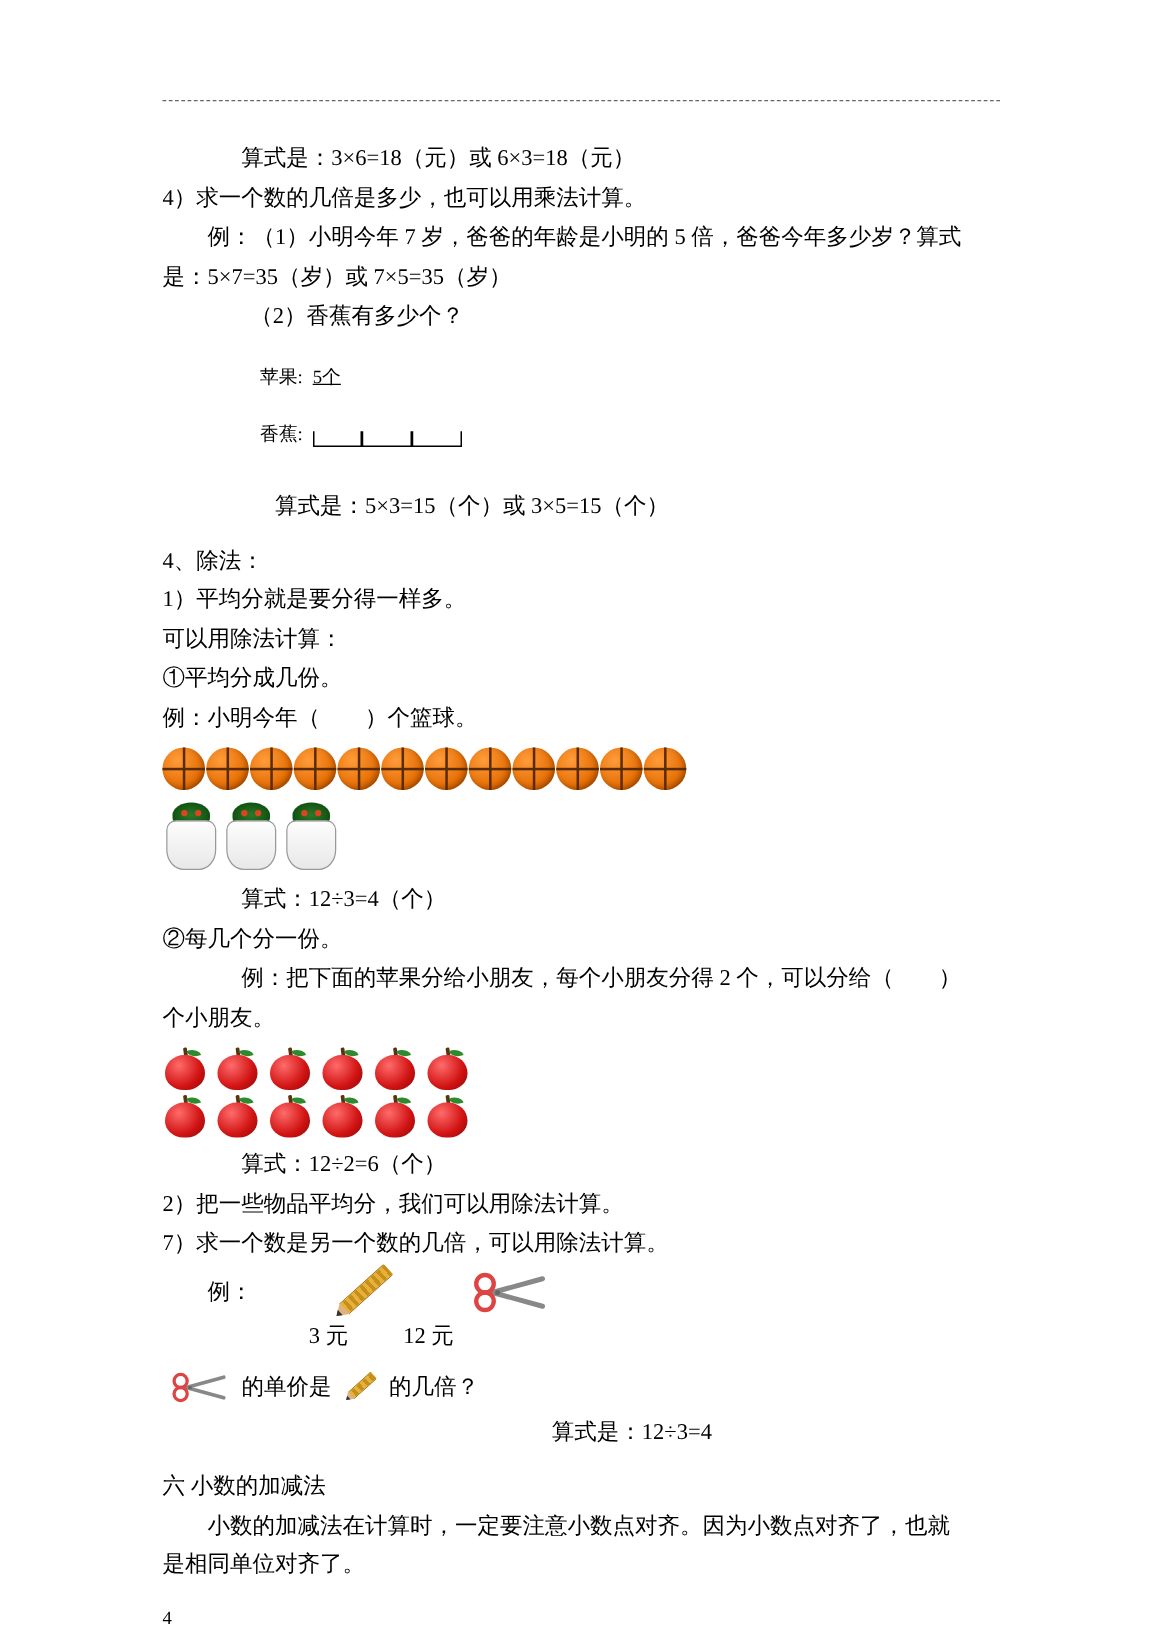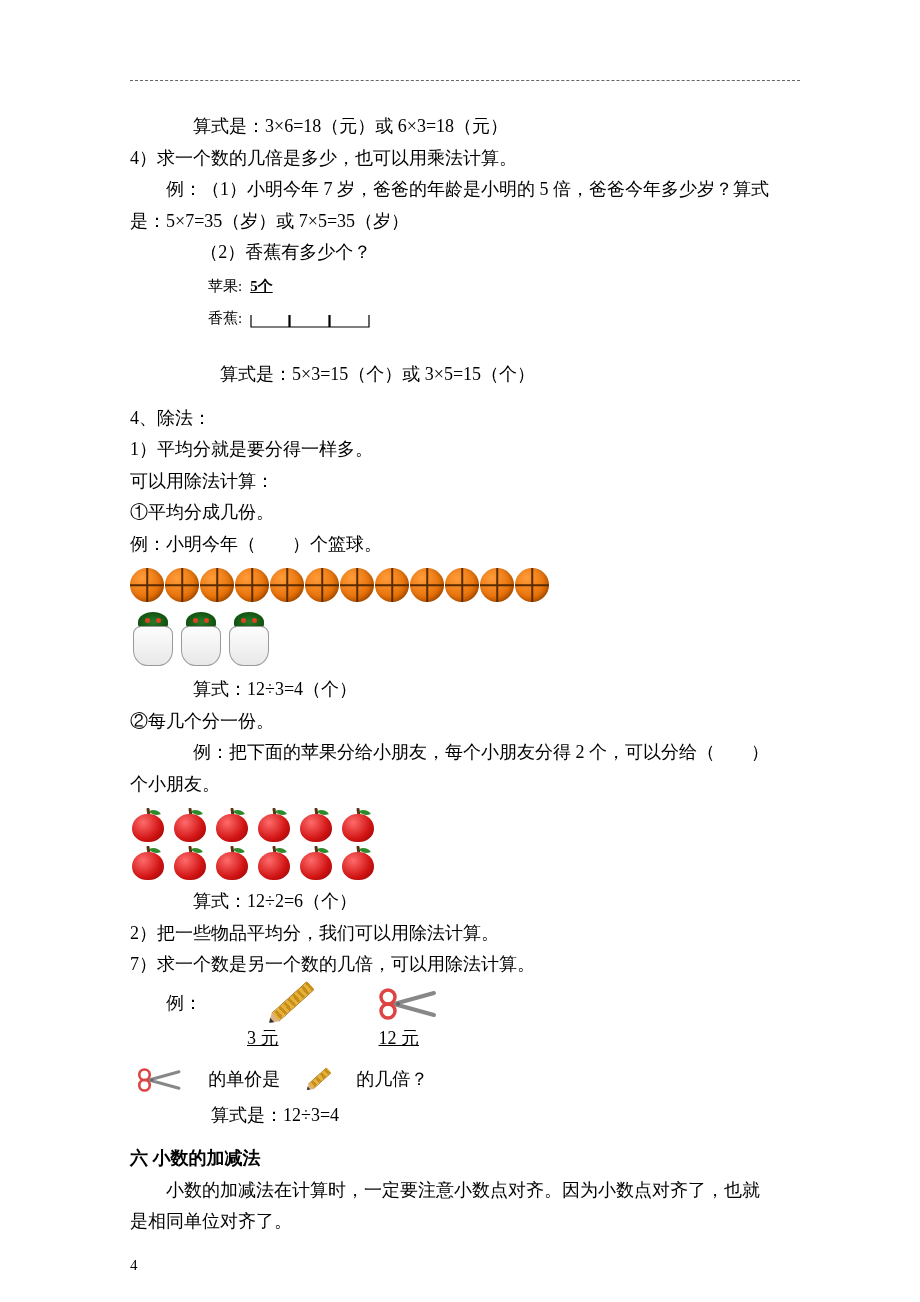--- a/index.html
+++ b/index.html
@@ -16,26 +16,26 @@
     }
     .hr-top {
       border-top: 1px dashed #666;
       margin-bottom: 30px;
     }
     .indent1 { text-indent: 3.5em; }
     .indent2 { text-indent: 2em; }
     .indent-ex { text-indent: 3.9em; }
     .indent-deep { text-indent: 5em; margin-top: 28px; }
     .small-dotted { font-size: 15px; }
-    .underline { text-decoration: underline; font-weight: bold; }
+    .underline { text-decoration: underline; }
     .bracket-row {
       display: flex;
       align-items: flex-end;
       padding-left: 5.2em;
-      margin: 4px 0 6px 0;
+      margin: 20px 0 6px 0;
       font-size: 15px;
     }
     .bracket-label { margin-right: 8px; }
     .bracket-svg { height: 18px; }
     .section-gap { margin-top: 12px; }
     .basketball-row { margin: 8px 0 6px 0; display: flex; gap: 1px; }
     .ball {
       width: 34px; height: 34px; border-radius: 50%;
       background: radial-gradient(circle at 35% 30%, #ff9c3a, #e36a00 70%, #a04400);
       position: relative;
@@ -85,21 +85,21 @@
     }
     .apple-leaf {
       position: absolute; top: 3px; left: 20px; width: 10px; height: 7px;
       background: #2d8a2d; border-radius: 0 100% 0 100%; transform: rotate(-20deg);
     }
     .price-row {
       display: flex; align-items: center; gap: 60px;
       padding-left: 2em; margin: 6px 0 2px 0;
     }
     .price-label-row {
-      display: flex; gap: 100px; padding-left: 6.5em; margin-bottom: 10px; text-decoration: underline;
+      display: flex; gap: 44px; padding-left: 6.5em; margin-bottom: 10px;
     }
     .pencil {
       width: 56px; height: 12px; position: relative;
       transform: rotate(-42deg);
       display: inline-block;
     }
     .pencil-body {
       position: absolute; left: 8px; right: 0; top: 0; bottom: 0;
       background: repeating-linear-gradient(90deg, #e6b03a 0 3px, #c68f17 3px 6px);
       border-radius: 0 2px 2px 0;
@@ -120,23 +120,23 @@
     }
     .pencil-small {
       width: 30px; height: 8px; transform: rotate(-42deg);
       display: inline-block; vertical-align: middle;
     }
     .pencil-small .pencil-body { left: 5px; }
     .pencil-small .pencil-tip { border-top-width: 4px; border-bottom-width: 4px; border-right-width: 6px; }
     .pencil-small .pencil-lead { top: 2px; border-top-width: 2px; border-bottom-width: 2px; border-right-width: 3px; }
     .scissors { width: 64px; height: 34px; display: inline-block; vertical-align: middle; }
     .scissors-small { width: 48px; height: 26px; }
-    .q-row { display: flex; align-items: center; gap: 23px; padding-left: 0.4em; margin: 8px 0 4px 0; text-align: right; }
-    .eq-row { padding-left: 4.5em; }
-    .bold { font-weight: bold; }
+    .q-row { display: flex; align-items: center; gap: 8px; padding-left: 0.4em; margin: 8px 0 4px 0; text-align: right; }
+    .eq-row { padding-left: 4.5em; text-align: center; }
+    .bold { font-weight: normal; }
     .page-num { margin-top: 14px; font-size: 15px; }
   </style>
 </head>
 <body>
 
 <div class="hr-top"></div>
 
 <p class="indent1">算式是：3×6=18（元）或 6×3=18（元）</p>
 
 <p>4）求一个数的几倍是多少，也可以用乘法计算。</p>

